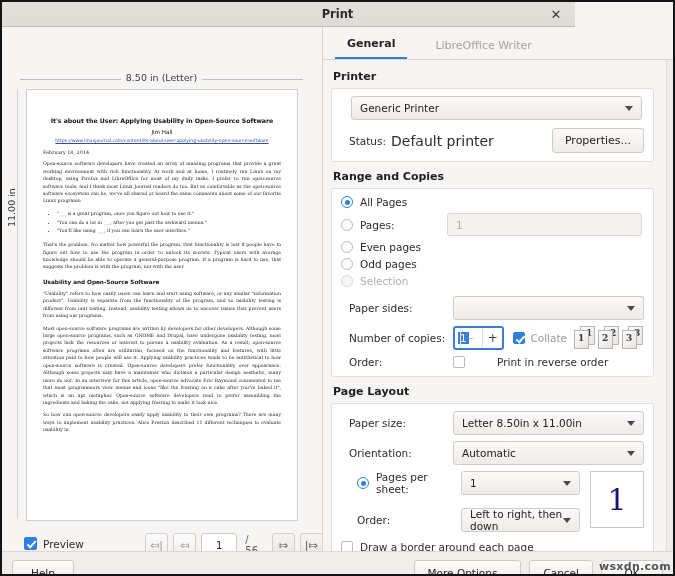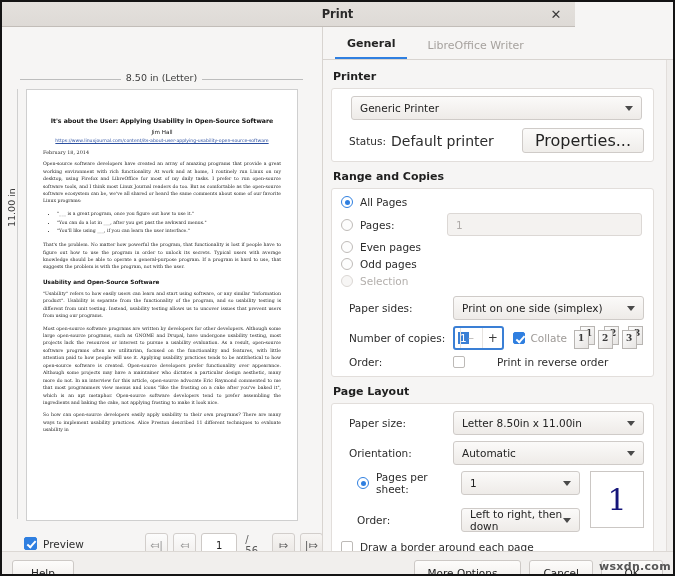--- a/index.html
+++ b/index.html
@@ -149,21 +149,21 @@
   
   #right-panel {
     position: absolute; left: 320px; top: 25px;
     width: 351px; height: 524px;
     background: #f6f5f4;
     border-left: 1px solid #d8d4d0;
   }
   #tabs {
     position: absolute; left: 0; top: 3px; width: 351px; height: 30px;
     border-bottom: 1px solid #d8d4d0;
-    display: flex; align-items: flex-end; padding-left: 12px; gap: 8px;
+    display: flex; align-items: flex-end; padding-left: 12px; gap: 16px;
   }
   .tab {
     padding: 4px 12px 7px 12px;
     font-size: 11px; color: #a6a29e;
   }
   .tab.active { color: #232323; font-weight: bold; border-bottom: 2px solid #2f7fe0; }
 
   #panel-body {
     position: absolute; left: 0; top: 33px; width: 351px; height: 491px;
     padding: 7px 20px 0 8px;
@@ -190,21 +190,21 @@
   }
   .combo .arrow {
     position: absolute; right: 8px; top: 50%; margin-top: -2px;
     width: 0; height: 0;
     border-left: 4px solid transparent; border-right: 4px solid transparent;
     border-top: 5px solid #4a4a4a;
   }
   .btn {
     height: 25px; border-radius: 3px; border: 1px solid #cfcbc8;
     background: linear-gradient(to bottom,#fcfbfa,#efedea);
-    font-size: 16px; color: #232323;
+    font-size: 11px; color: #232323;
     display: flex; align-items: center; justify-content: center;
     padding: 0 12px;
   }
 
   .radio-row { display: flex; align-items: center; gap: 7px; margin-bottom: 5px; }
   .rdo {
     width: 12px; height: 12px; border-radius: 50%;
     border: 1px solid #bfbbb8; background: #fdfdfd;
     flex: none; position: relative;
   }
@@ -412,21 +412,20 @@
         </div>
 
         <div class="radio-row" style="margin-bottom:9px;">
           <span class="rdo dim"></span>
           <span class="rdo-lbl dim">Selection</span>
         </div>
 
         <div class="row">
           <div class="lbl-cell">Paper sides:</div>
           <div class="combo">
-            <span>Print on one side (simplex)</span>
             <span class="arrow"></span>
           </div>
         </div>
 
         <div class="row">
           <div class="lbl-cell">Number of copies:</div>
           <div class="spin">
             <span class="val">1</span>
             <span class="minus">–</span>
             <span class="plus">+</span>

